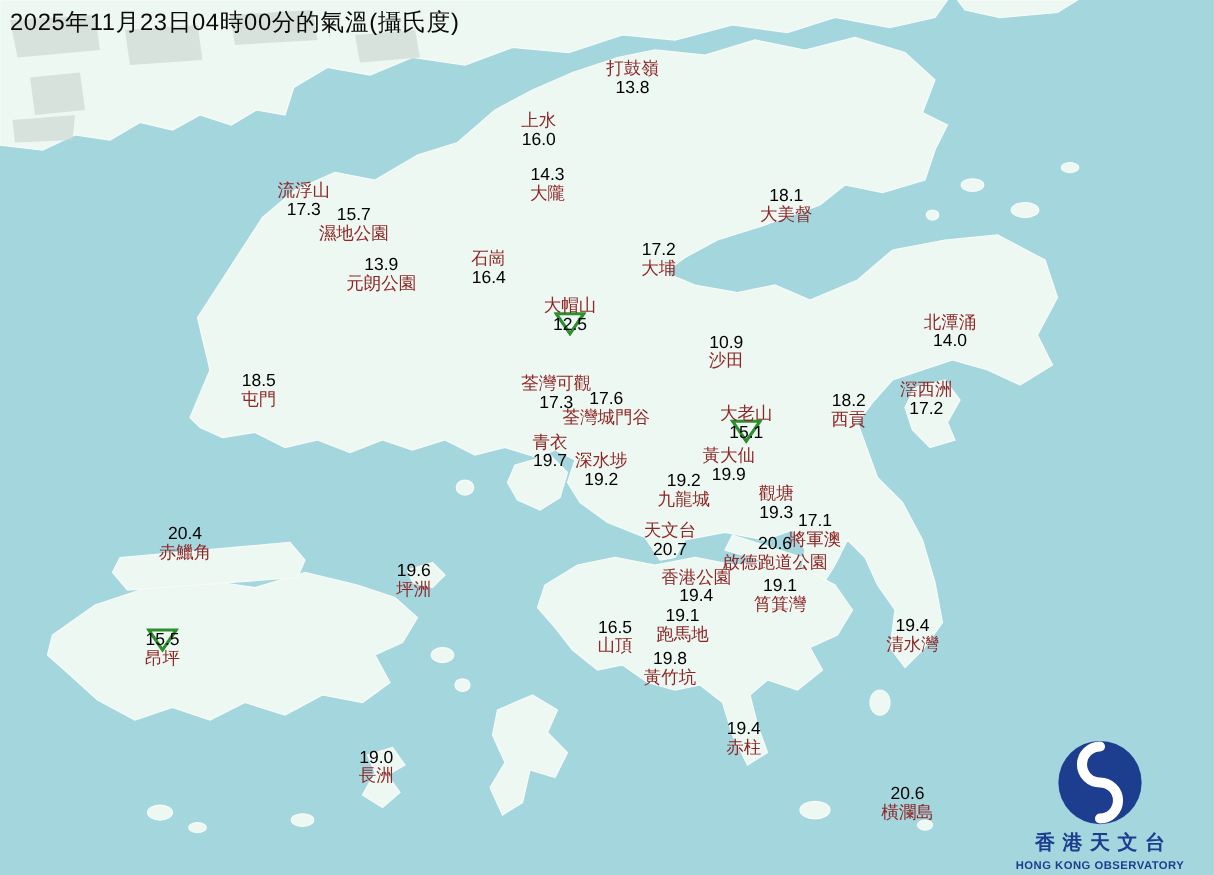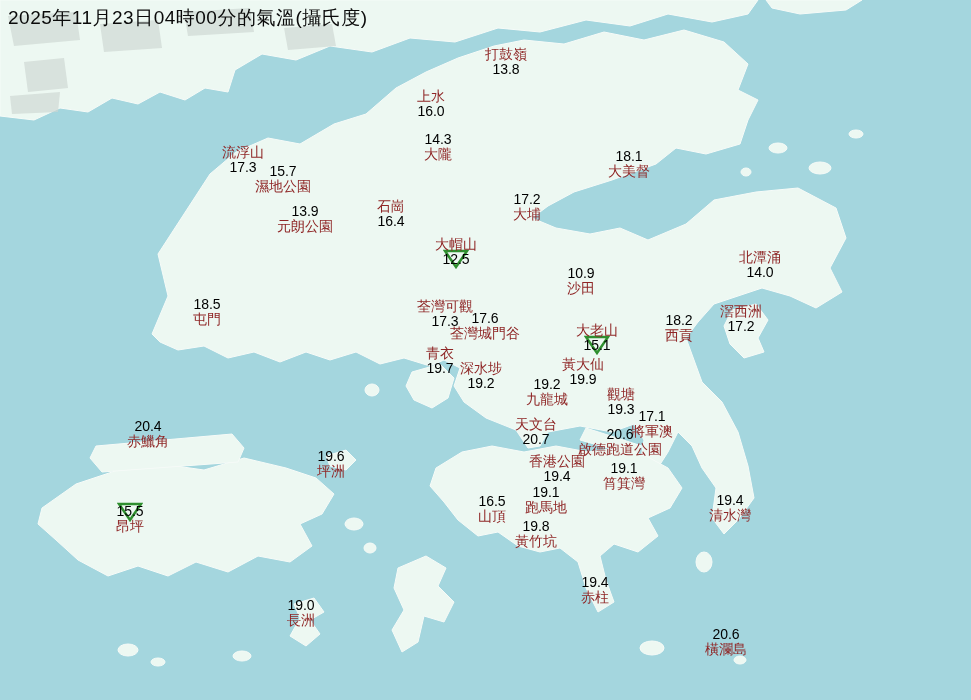--- a/index.html
+++ b/index.html
@@ -239,14 +239,22 @@
       <div class="station" style="left: 301px; top: 598px;">
         <span class="sname">長洲</span>
         <span class="stemp">19.0</span>
       </div>
       <div class="station" style="left: 726px; top: 627px;">
         <span class="sname">橫瀾島</span>
         <span class="stemp">20.6</span>
       </div>
     </div>
 
+  <div id="logo">
+    <svg class="logo-mark" viewBox="0 0 80 80">
+      <circle class="logo-circle" cx="40" cy="40" r="37"></circle>
+      <path class="logo-s" d="M40,8 a16,16 0 0 0 0,32 a16,16 0 0 1 0,32"></path>
+    </svg>
+    <div class="logo-cn">香港天文台</div>
+    <div class="logo-en">HONG KONG OBSERVATORY</div>
+  </div>
 
 </div>
 
 </body></html>

